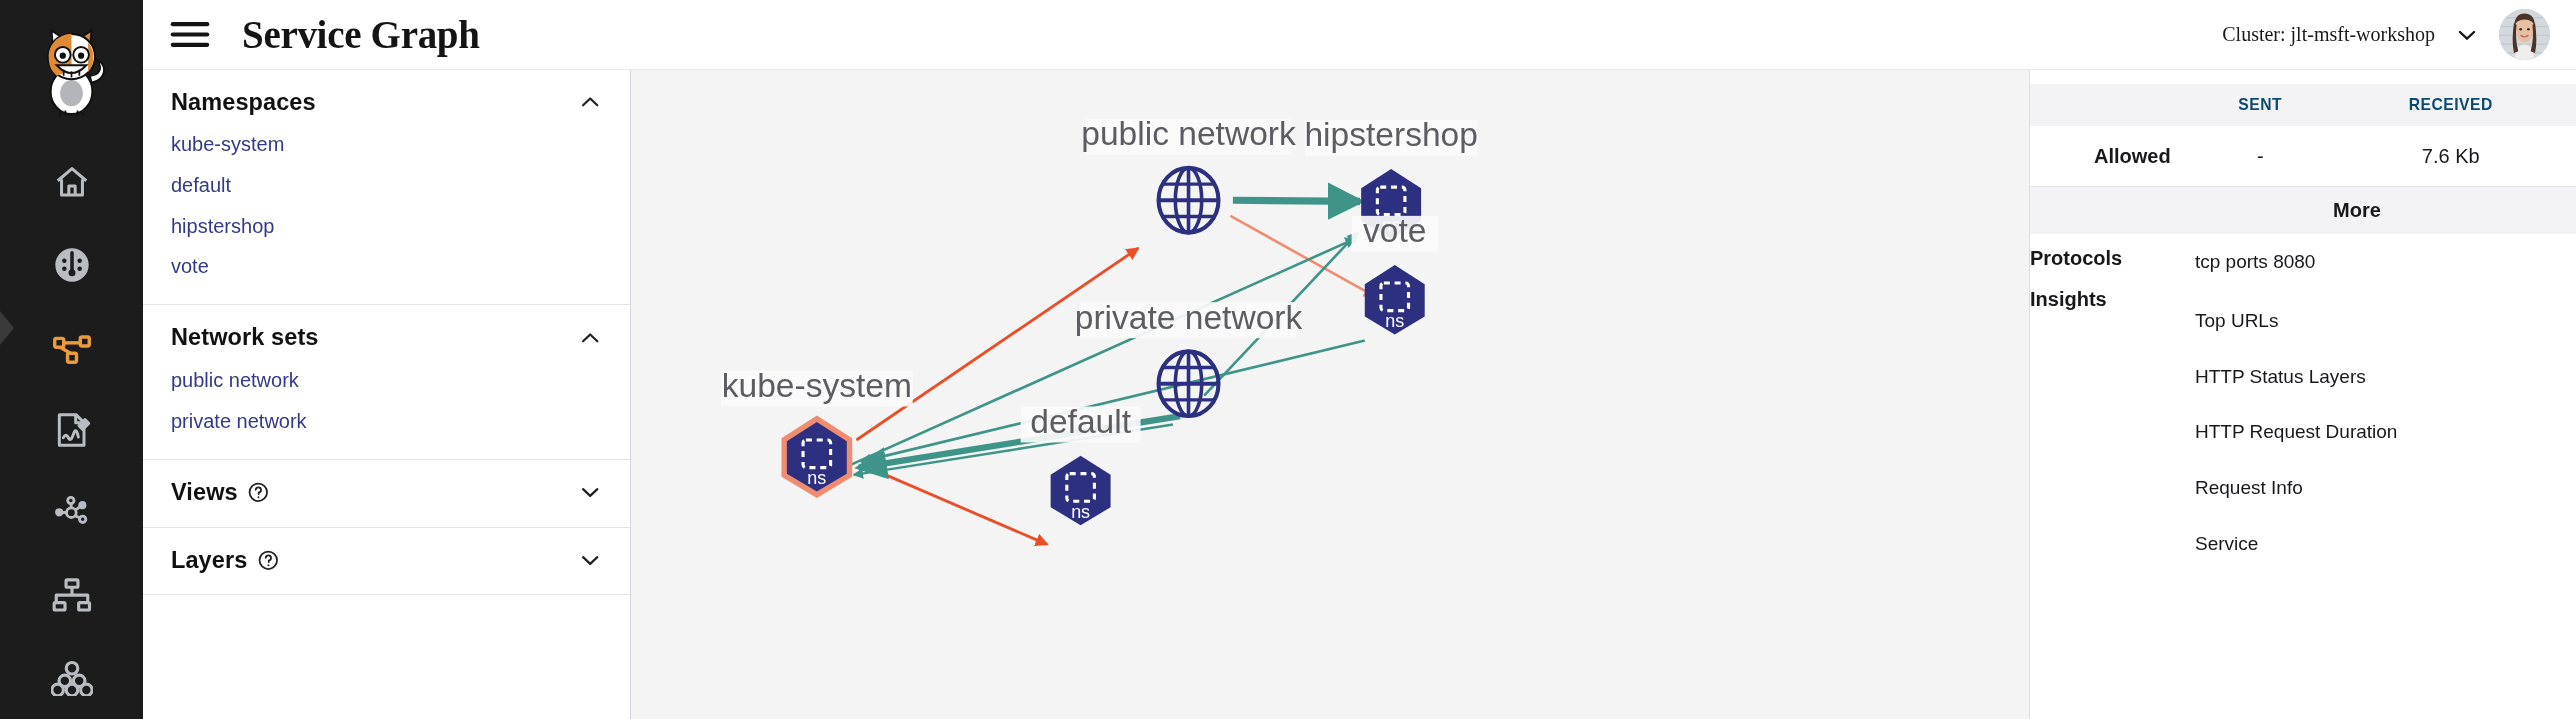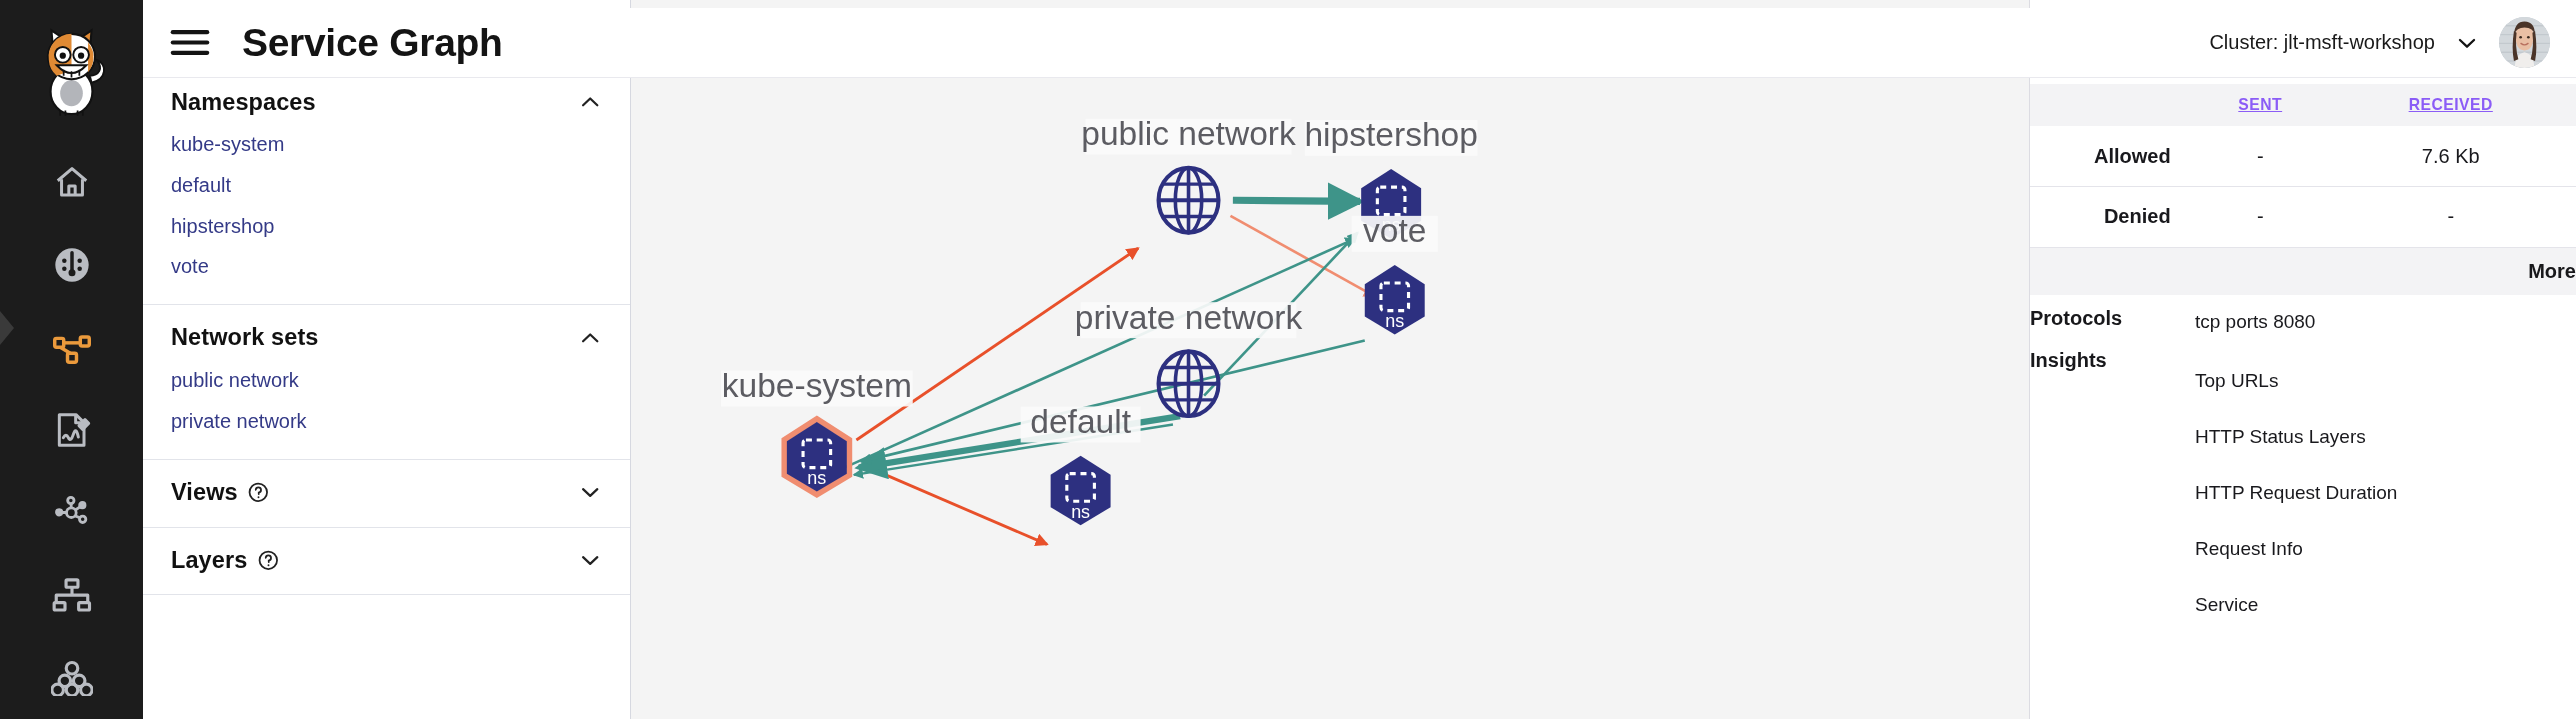--- a/index.html
+++ b/index.html
@@ -59,23 +59,23 @@
   .chev { display: inline-flex; }
   .section-links { padding: 0 0 5.2px 0; }
   .panel-link {
     display: block; padding: 7.8px 28px; font-size: 20px; color: #343a87;
     text-decoration: none; cursor: pointer; line-height: 1.25;
   }
   .panel-tail { flex: 1; border-top: 0; }
 
   
   .topbar {
-    position: absolute; left: 143px; top: 8px; right: 0; height: 70px;
+    position: absolute; left: 143px; top: 0; right: 0; height: 70px;
     background: #ffffff; display: flex; align-items: center;
-    border-bottom: 0.9px solid #e9e9ee; z-index: 6;
+    border-bottom: 0.9px solid #e9e9ee; z-index: 6; font-family: Liberation Serif, serif;
   }
   .burger { margin-left: 26px; cursor: pointer; display: flex; }
   .app-title {
     margin-left: 31px; font-size: 39px; font-weight: bold; color: #141414;
     letter-spacing: -0.3px;
   }
   .topbar-right {
     margin-left: auto; display: flex; align-items: center; gap: 19px; padding-right: 26px;
   }
   .cluster-label { font-size: 20px; color: #1a1a1a; }
@@ -110,32 +110,32 @@
     position: relative; z-index: 4;
   }
   .detail-head {
     height: 84px; display: flex; align-items: center; padding: 0 22.6px; gap: 15.7px;
   }
   .detail-expand { cursor: pointer; display: flex; }
   .detail-title { font-size: 27px; color: #181818; display: flex; align-items: center; }
   .detail-title .sep { color: #3e9489; margin: 0 3.5px; font-size: 27px; }
   .detail-table { width: 100%; border-collapse: collapse; }
   .detail-table thead th {
-    background: #f3f3f5; font-size: 15.7px; font-weight: bold; color: #8b5cf6;
-    letter-spacing: 0.5px; padding: 12.2px 0; text-align: center; text-decoration: underline;
+    background: #f3f3f5; font-size: 15.7px; font-weight: bold; color: #0c4a6e;
+    letter-spacing: 0.5px; padding: 12.2px 0; text-align: center;
   }
   .detail-table thead th.c0 { width: 165px; }
   .detail-table tbody td {
     padding: 18.3px 0; font-size: 20px; color: #19191d; text-align: center;
     border-bottom: 1.7px solid #e4e4ea;
   }
   .detail-table tbody td.lbl { font-weight: bold; text-align: right; padding-right: 24.4px; }
   .more-bar {
     background: #f3f3f5; font-size: 20px; font-weight: bold; color: #18181b;
-    padding: 12.2px 0 12.2px 0; text-align: right; padding-left: 108px; cursor: pointer;
+    padding: 12.2px 0 12.2px 0; text-align: center; padding-left: 108px; cursor: pointer;
   }
   .kv { display: flex; padding: 12.2px 0 0 0; }
   .kv .k {
     width: 165px; padding-right: 24.4px; font-size: 20px;
     font-weight: bold; color: #18181b; flex: 0 0 165px;
   }
   .kv .v { font-size: 19px; color: #19191d; line-height: 1.55; }
   .kv .v a { display: block; color: #19191d; text-decoration: none; cursor: pointer; padding: 1.7px 0 8.7px 0; margin-top: 16px; }
 </style>
 </head>
@@ -475,25 +475,20 @@
           <th>SENT</th>
           <th>RECEIVED</th>
         </tr>
       </thead>
       <tbody>
         <tr>
           <td class="lbl">Allowed</td>
           <td>-</td>
           <td>7.6 Kb</td>
         </tr>
-        <tr>
-          <td class="lbl">Denied</td>
-          <td>-</td>
-          <td>-</td>
-        </tr>
       </tbody>
     </table>
 
     <div class="more-bar">More</div>
 
     <div class="kv">
       <div class="k">Protocols</div>
       <div class="v">tcp ports 8080</div>
     </div>
 

